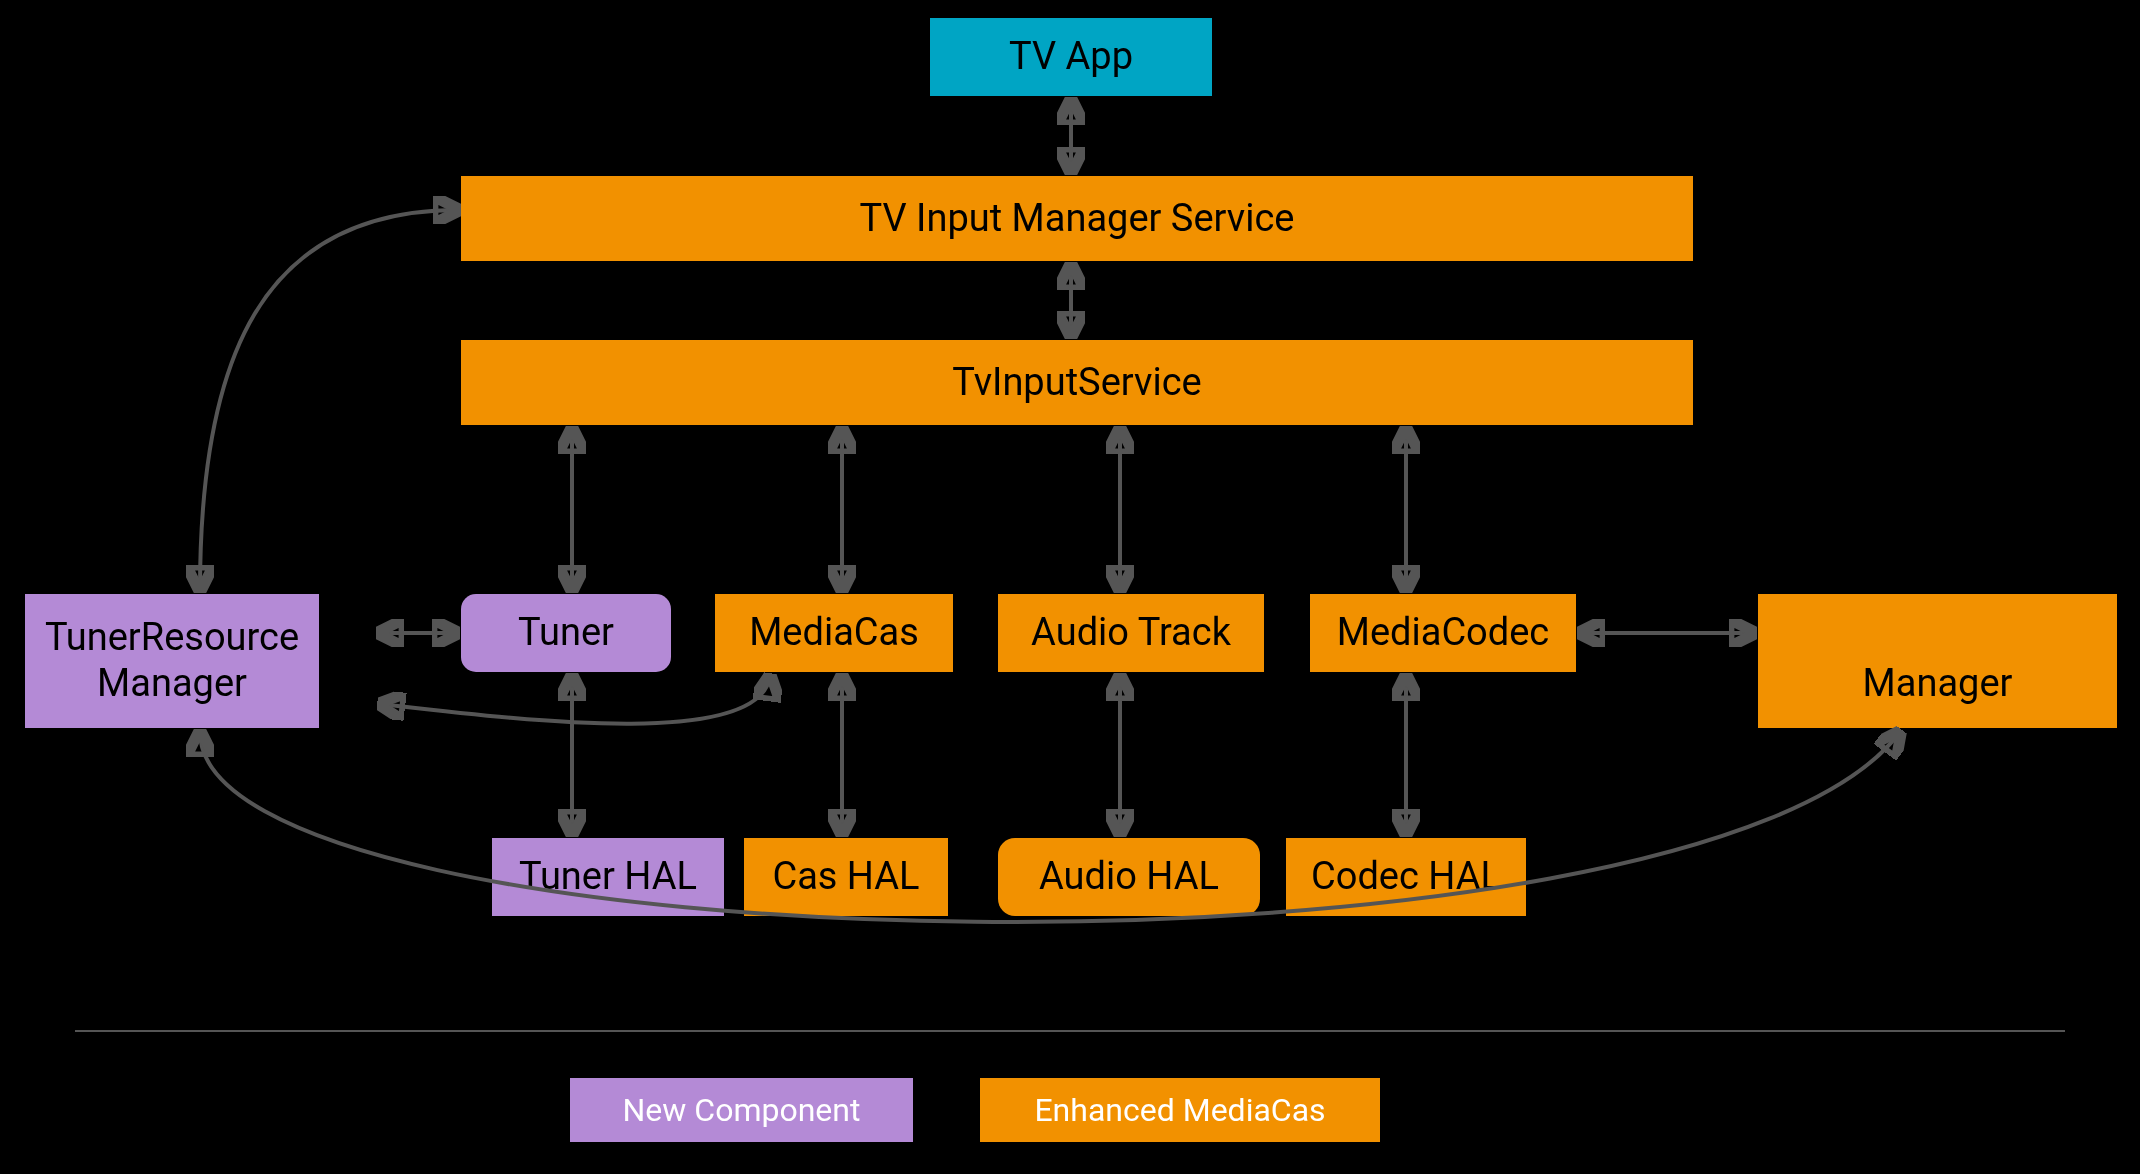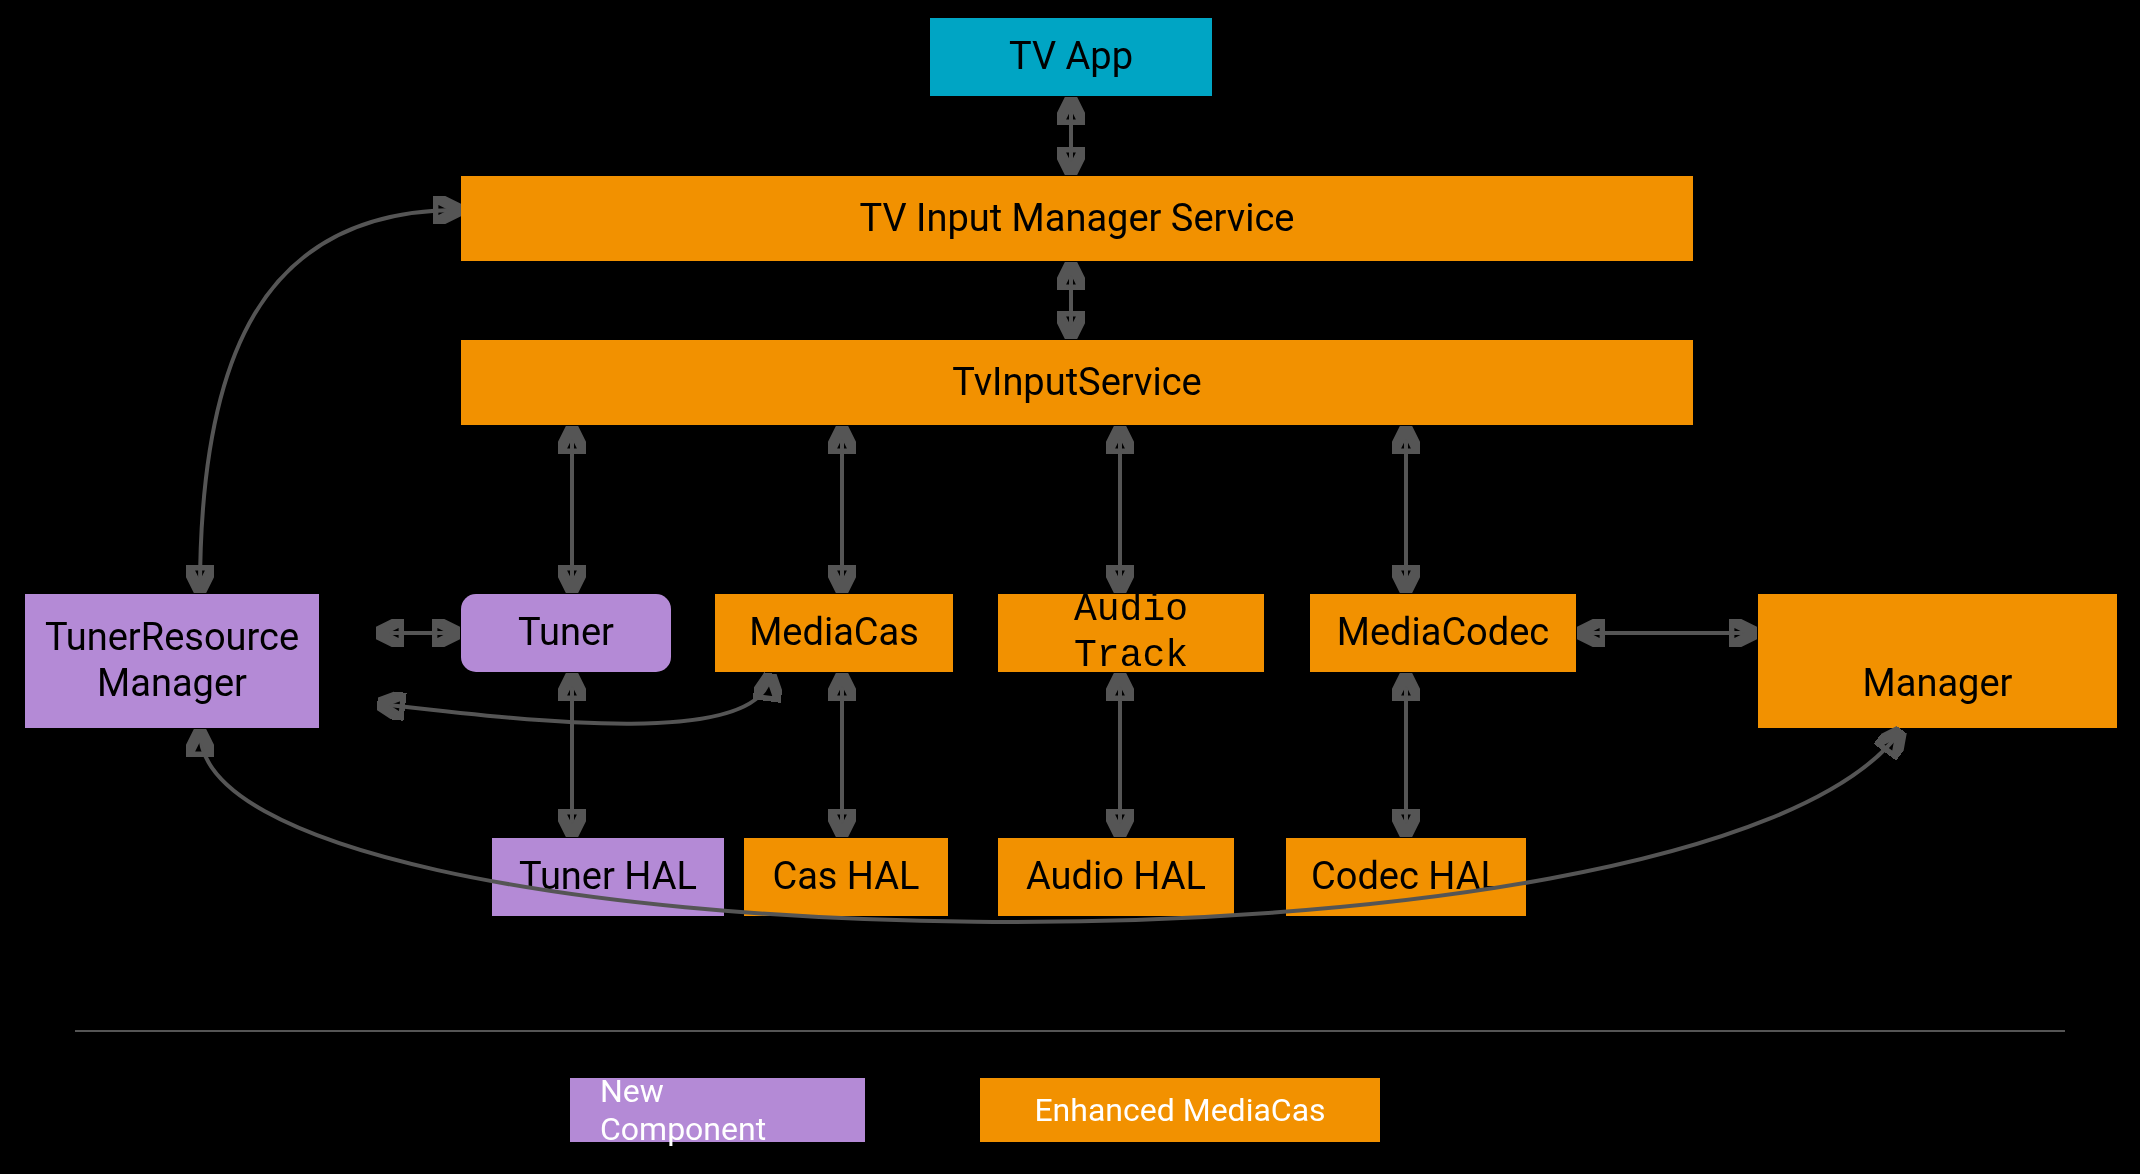--- a/index.html
+++ b/index.html
@@ -53,49 +53,49 @@
 <div class="box cyan" style="left:930px; top:18px; width:282px; height:78px;">TV App</div>
 
 <div class="box orange" style="left:461px; top:176px; width:1232px; height:85px;">TV Input Manager Service</div>
 
 <div class="box orange" style="left:461px; top:340px; width:1232px; height:85px;">TvInputService</div>
 
 <div class="box purple" style="left:461px; top:594px; width:210px; height:78px;border-radius:15px;">Tuner</div>
 
 <div class="box orange" style="left:715px; top:594px; width:238px; height:78px;">MediaCas</div>
 
-<div class="box orange" style="left:998px; top:594px; width:266px; height:78px;font-family:Liberation Mono, monospace;">Audio Track</div>
+<div class="box orange" style="left:998px; top:594px; width:266px; height:78px;">Audio Track</div>
 
 <div class="box orange" style="left:1310px; top:594px; width:266px; height:78px;">MediaCodec</div>
 
 <div class="box purple" style="left:461px; top:838px; width:232px; height:78px;margin-left:31px;">Tuner HAL</div>
 
 <div class="box orange" style="left:744px; top:838px; width:204px; height:78px;">Cas HAL</div>
 
-<div class="box orange" style="left:998px; top:838px; width:236px; height:78px;">Audio HAL</div>
+<div class="box orange" style="left:998px; top:838px; width:262px; height:78px;border-radius:17px;">Audio HAL</div>
 
 <div class="box orange" style="left:1286px; top:838px; width:240px; height:78px;">Codec HAL</div>
 
 <div class="box purple" style="left:25px; top:594px; width:294px; height:134px;">
   <div>
     <span>TunerResource</span><br>
     <span>Manager</span>
   </div>
 </div>
 
 <div class="box orange" style="left:1758px; top:594px; width:359px; height:134px;">
   <div>
     <br>
     <span>Manager</span>
   </div>
 </div>
 
 <div class="divider" style="left:75px; top:1030px; width:1990px;"></div>
 
-<div class="legend-box purple" style="left:570px; top:1078px; width:295px;">New Component</div>
+<div class="legend-box purple" style="left:570px; top:1078px; width:343px;">New Component</div>
 
 <div class="legend-box orange" style="left:980px; top:1078px; width:400px;">Enhanced MediaCas</div>
 
 <svg class="arrows">
   <defs>
     <marker id="ah" viewBox="0 0 10 10" refX="9" refY="5" markerWidth="7" markerHeight="7" orient="auto-start-reverse">
       <path d="M 0 0 L 10 5 L 0 10 z" fill="#555"></path>
     </marker>
   </defs>
 

